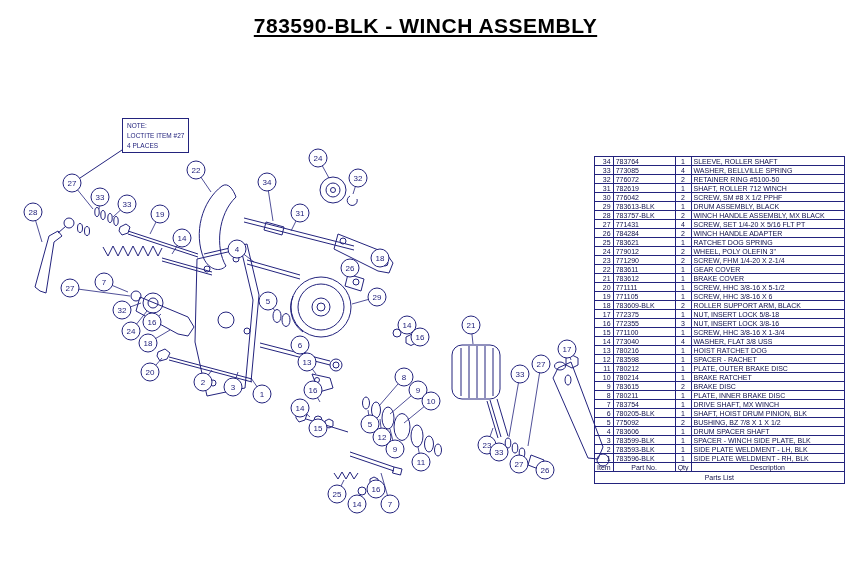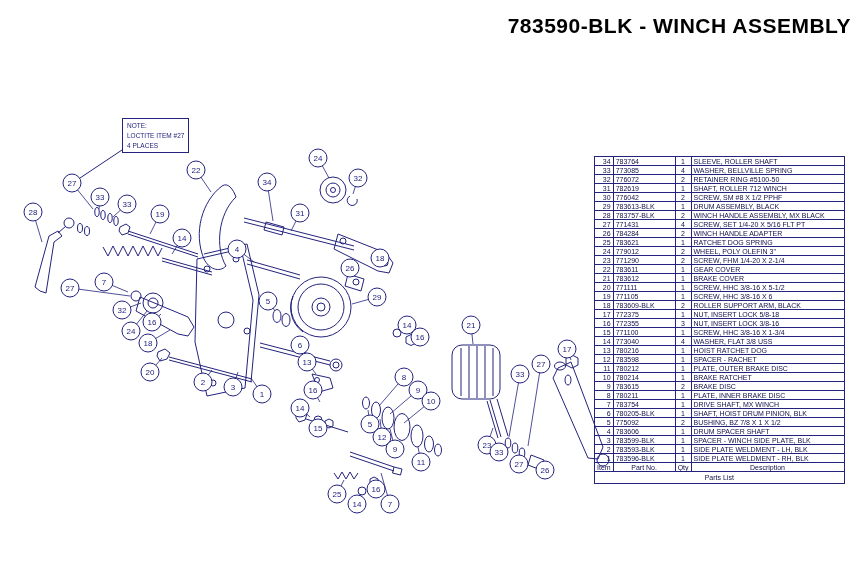--- a/index.html
+++ b/index.html
@@ -3,22 +3,22 @@
 <meta charset="utf-8">
 <style>
   * { margin:0; padding:0; box-sizing:border-box; }
   html,body { width:851px; height:568px; }
   body {
     position:relative; background:#ffffff; overflow:hidden;
     font-family:"Liberation Sans", sans-serif;
   }
   .title {
     position:absolute; top:14px; left:0; width:100%;
-    text-align:right; font-size:21px; font-weight:bold;
-    letter-spacing:0.5px; color:var(--title-color,#000);
+    text-align:center; font-size:21px; font-weight:bold;
+    letter-spacing:0.5px; color:var(--title-color,#000);text-decoration:underline;
   }
   #diagram-svg { position:absolute; top:0; left:0; }
   .draw * { fill:none; stroke:var(--line-color,#23237d); stroke-width:1; }
   .leader { stroke:var(--line-color,#23237d); stroke-width:0.8; fill:none; }
   .callout-circle { fill:#ffffff; stroke:var(--line-color,#23237d); stroke-width:1; }
   .callout-text {
     fill:var(--line-color,#23237d); font-size:8px;
     font-family:"Liberation Sans", sans-serif; text-anchor:middle;
   }
   .note-box {

